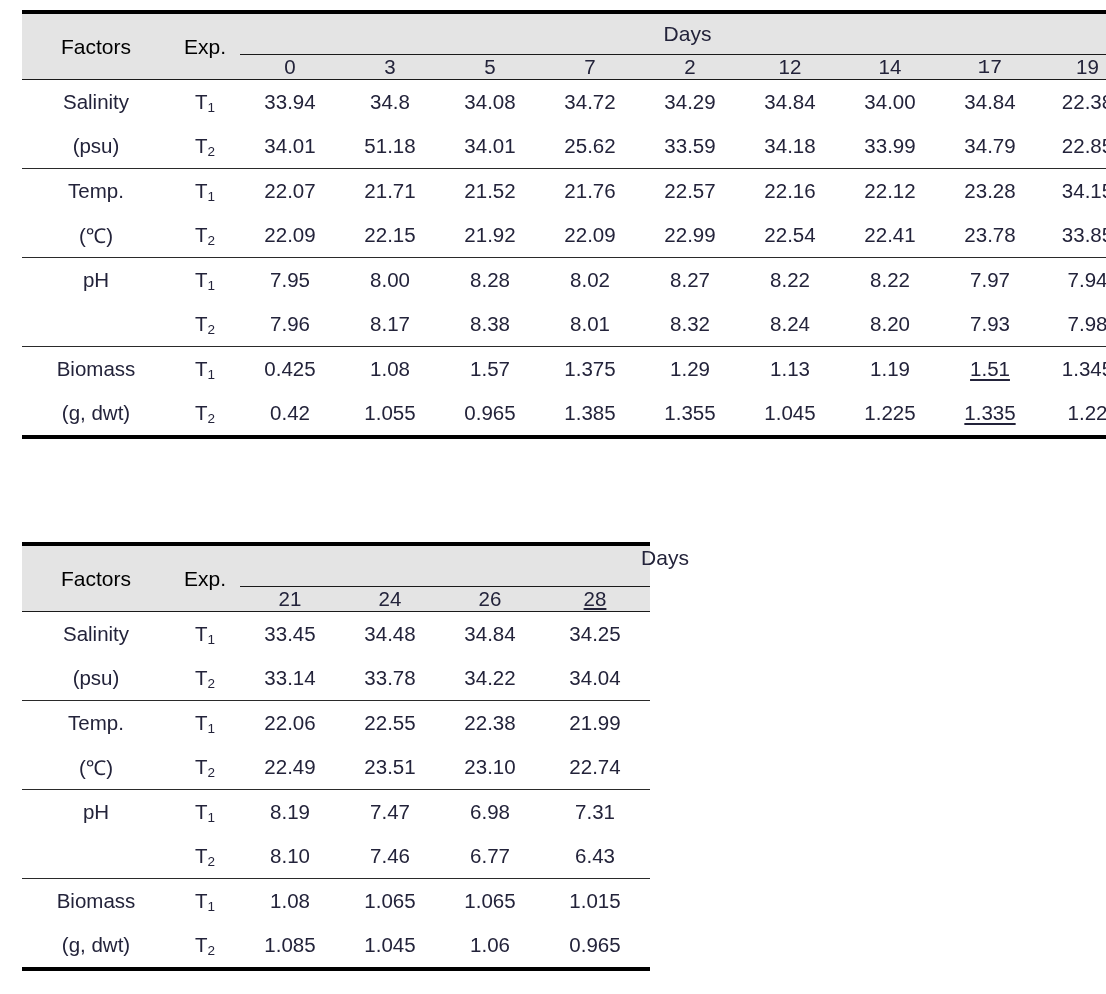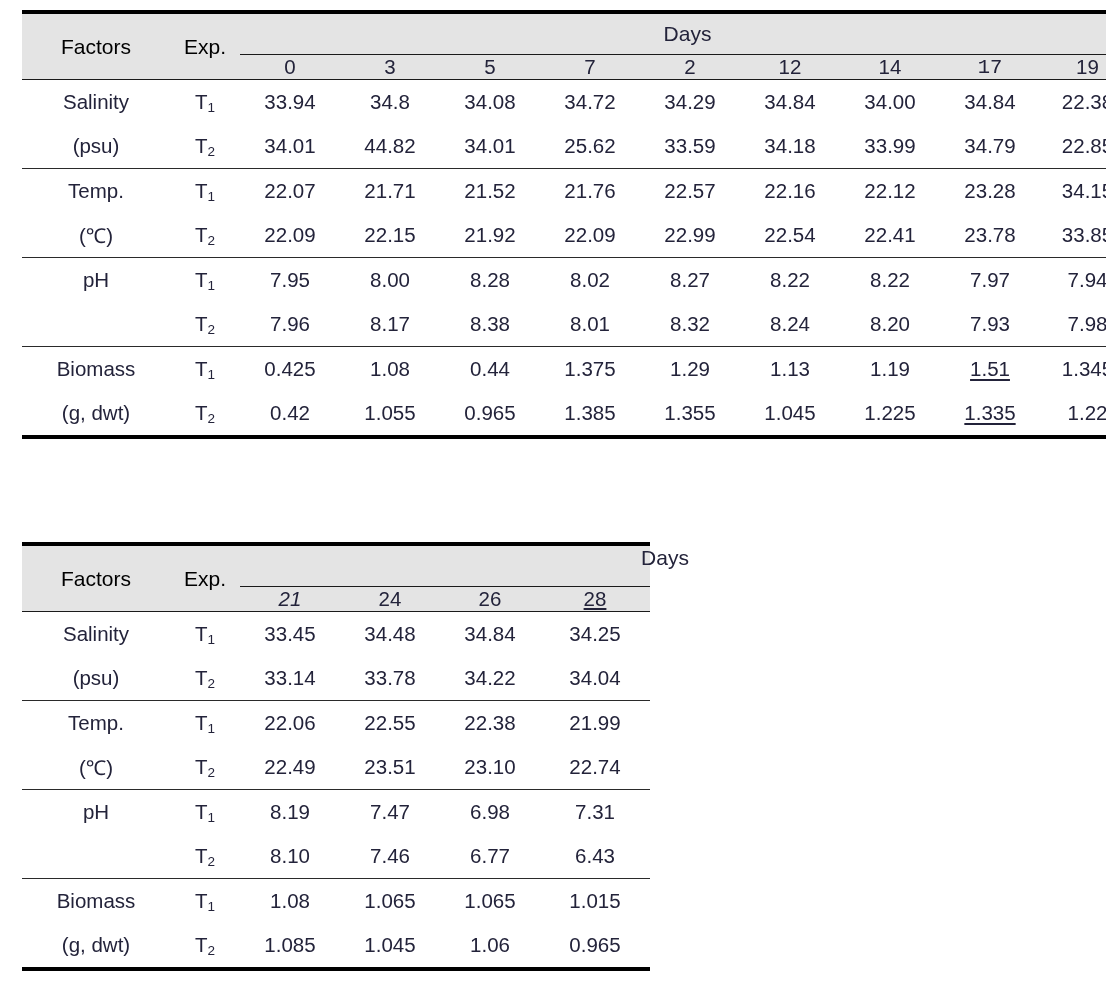--- a/index.html
+++ b/index.html
@@ -151,21 +151,21 @@
           <td class="val">34.29</td>
           <td class="val">34.84</td>
           <td class="val">34.00</td>
           <td class="val">34.84</td>
           <td class="val">22.38</td>
         </tr>
         <tr class="cell-pad-row rule-thin">
           <td class="factor-label">(psu)</td>
           <td class="exp-label"><span>T</span><sub>2</sub></td>
           <td class="val">34.01</td>
-          <td class="val">44.82</td>
+          <td class="val">51.18</td>
           <td class="val">34.01</td>
           <td class="val">25.62</td>
           <td class="val">33.59</td>
           <td class="val">34.18</td>
           <td class="val">33.99</td>
           <td class="val">34.79</td>
           <td class="val">22.85</td>
         </tr>
         <tr class="cell-pad-row">
           <td class="factor-label">Temp.</td>
@@ -217,21 +217,21 @@
           <td class="val">8.24</td>
           <td class="val">8.20</td>
           <td class="val">7.93</td>
           <td class="val">7.98</td>
         </tr>
         <tr class="cell-pad-row">
           <td class="factor-label">Biomass</td>
           <td class="exp-label"><span>T</span><sub>1</sub></td>
           <td class="val">0.425</td>
           <td class="val">1.08</td>
-          <td class="val">0.44</td>
+          <td class="val">1.57</td>
           <td class="val">1.375</td>
           <td class="val">1.29</td>
           <td class="val">1.13</td>
           <td class="val">1.19</td>
           <td class="val underline">1.51</td>
           <td class="val">1.345</td>
         </tr>
         <tr class="cell-pad-row rule-bottom">
           <td class="factor-label">(g, dwt)</td>
           <td class="exp-label"><span>T</span><sub>2</sub></td>
@@ -257,21 +257,21 @@
       <col style="width:100px">
         <col style="width:110px">
     </colgroup>
     <tbody>
         <tr class="head-band hdr-top-row rule-top">
           <td class="hdr-cell" rowspan="2">Factors</td>
           <td class="hdr-cell" rowspan="2">Exp.</td>
           <td class="days-label" colspan="4"></td>
         </tr>
         <tr class="head-band rule-mid">
-          <td class="day-num" style="border-top: 1.6px solid rgb(26, 26, 26); font-style: italic;">21</td>
+          <td class="day-num" style="border-top: 1.6px solid rgb(26, 26, 26);">21</td>
           <td class="day-num" style="border-top: 1.6px solid rgb(26, 26, 26);">24</td>
           <td class="day-num" style="border-top: 1.6px solid rgb(26, 26, 26);">26</td>
           <td class="day-num" style="border-top: 1.6px solid rgb(26, 26, 26); text-decoration: underline;">28</td>
         </tr>
         <tr class="cell-pad-row">
           <td class="factor-label">Salinity</td>
           <td class="exp-label"><span>T</span><sub>1</sub></td>
           <td class="val">33.45</td>
           <td class="val">34.48</td>
           <td class="val">34.84</td>

